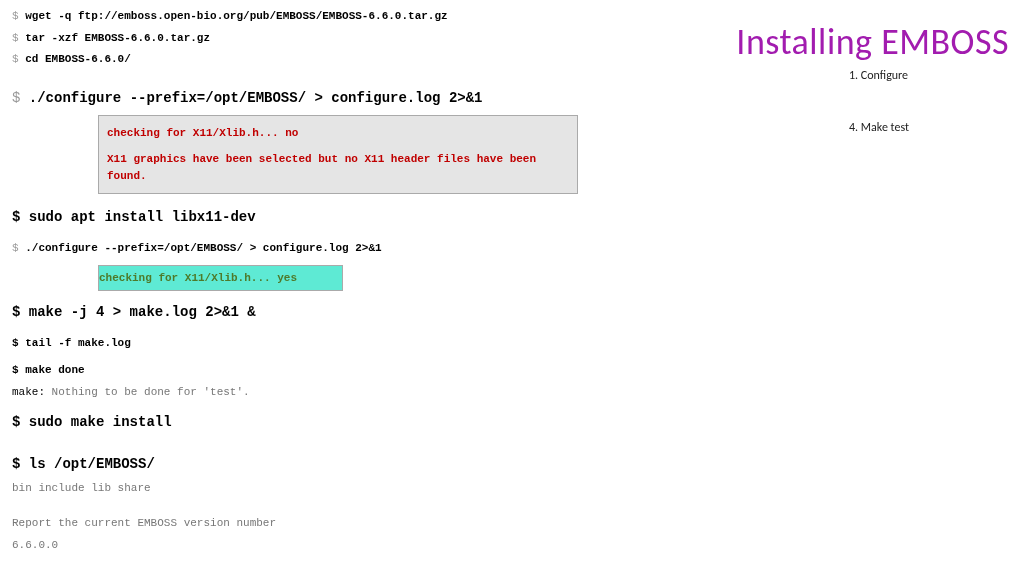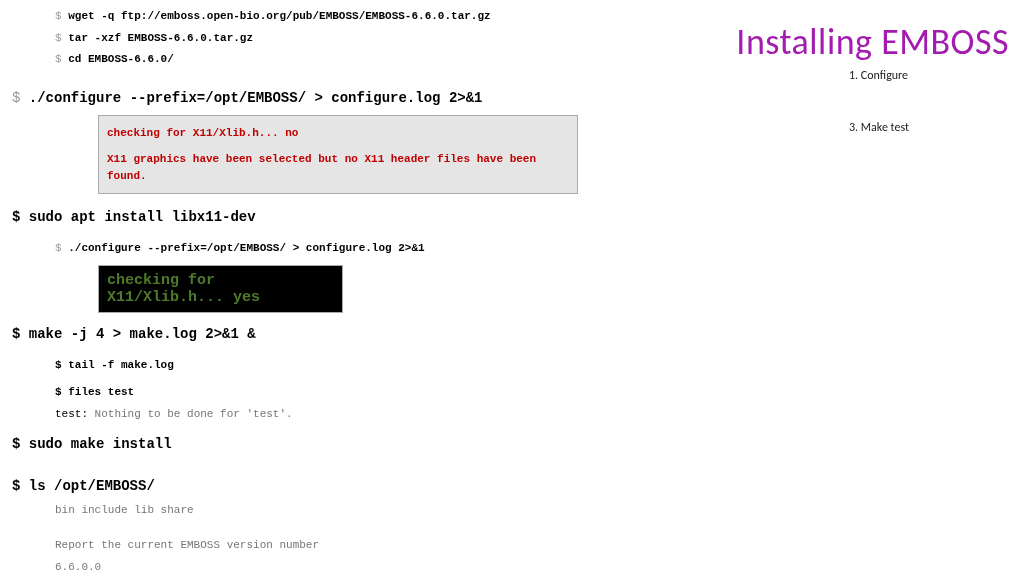--- a/index.html
+++ b/index.html
@@ -19,44 +19,44 @@
     }
     .right-column {
       position: absolute;
       right: 15px;
       top: 20px;
       width: 350px;
       text-align: right;
     }
     .mono { font-family: "Courier New", monospace; }
     .prompt { color: #999; }
-    .small { font-size: 11px; line-height: 1.5; margin-left: 43px; }
+    .small { font-size: 11px; line-height: 1.5; }
     .large { font-size: 14px; font-weight: bold; line-height: 1.6; }
     .bold { font-weight: bold; }
     .gray { color: #777; }
     .error-box {
       background: #e5e5e5;
       border: 1px solid #aaa;
       padding: 9px 8px;
       margin: 6px 0 6px 86px;
       width: 480px;
       font-family: "Courier New", monospace;
       font-size: 11px;
       font-weight: bold;
       color: #c00000;
       line-height: 1.5;
     }
     .success-box {
-      background: #000000;
+      background: #5eead4;
       border: 1px solid #aaa;
-      padding: 6px 8px;
+      padding: 6px 0;
       margin: 4px 0 4px 86px;
       width: 245px;
       font-family: "Courier New", monospace;
-      font-size: 15px;
+      font-size: 11px;
       font-weight: bold;
       color: #4e7a2a;
       display: inline-block;
     }
     .title {
       font-size: 36px;
       font-weight: 400;
       color: #a21caf;
       letter-spacing: 0.5px;
       font-family: Calibri, Arial, sans-serif;
@@ -115,24 +115,24 @@
 
   <div class="mono large block">$ make -j 4 &gt; make.log 2&gt;&amp;1 &amp;</div>
 
   <div class="sep"></div>
 
   <div class="mono small bold block">$ tail -f make.log</div>
 
   <div class="sep"></div>
 
   <div class="mono small block">
-    <span class="bold">$ files test</span>
+    <span class="bold">$ make done</span>
   </div>
   <div class="mono small block">
-    <span>test:</span><span class="gray"> Nothing to be done for 'test'.</span>
+    <span>make:</span><span class="gray"> Nothing to be done for 'test'.</span>
   </div>
 
   <div class="sep"></div>
 
   <div class="mono large block">$ sudo make install</div>
 
   <div class="sep-lg"></div>
 
   <div class="mono large block">$ ls /opt/EMBOSS/</div>
   <div class="mono small gray block">bin  include  lib  share</div>
@@ -140,14 +140,14 @@
   <div class="sep-lg"></div>
 
   <div class="mono small gray block">Report the current EMBOSS version number</div>
   <div class="mono small gray block">6.6.0.0</div>
 
 </div>
 
 <div class="right-column">
   <div class="title">Installing EMBOSS</div>
   <div class="step" style="margin-top:4px">1. Configure</div>
-  <div class="step" style="margin-top:38px">3. Make test</div>
+  <div class="step" style="margin-top:38px">4. Make test</div>
 </div>
 
 </body></html>

